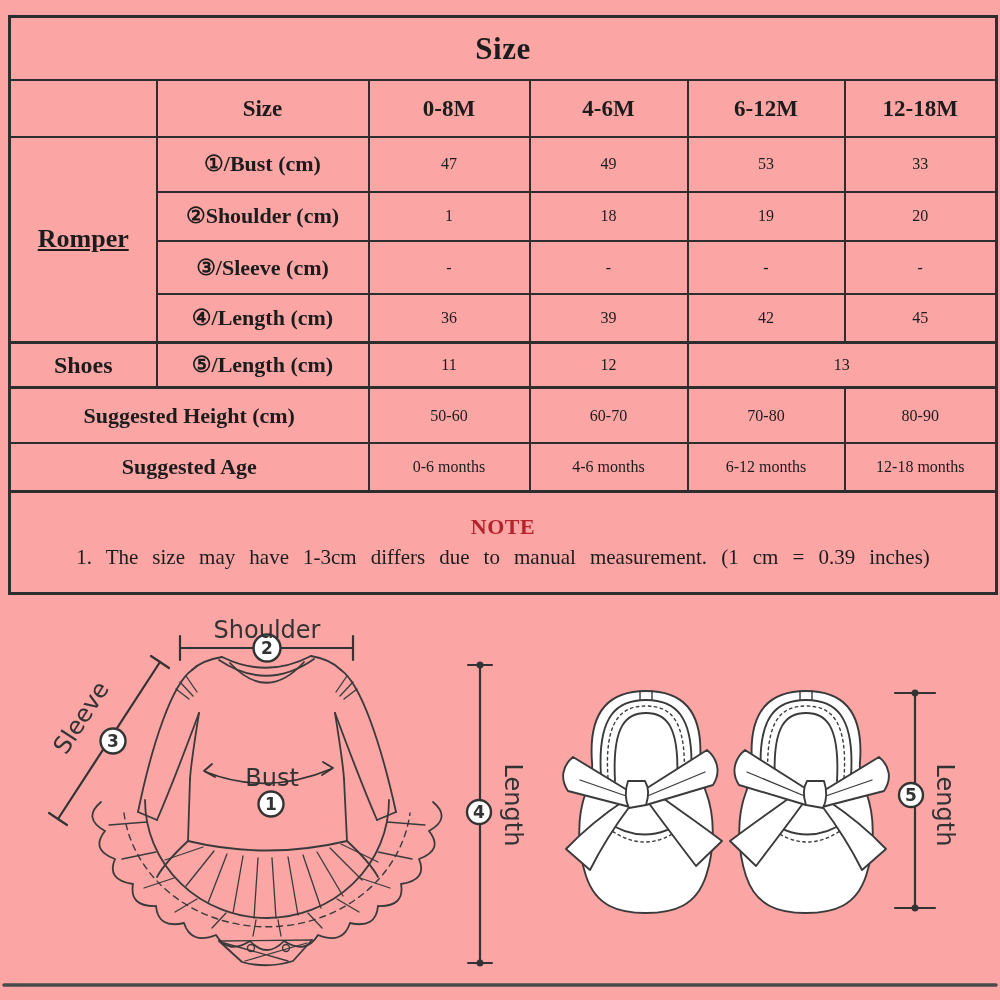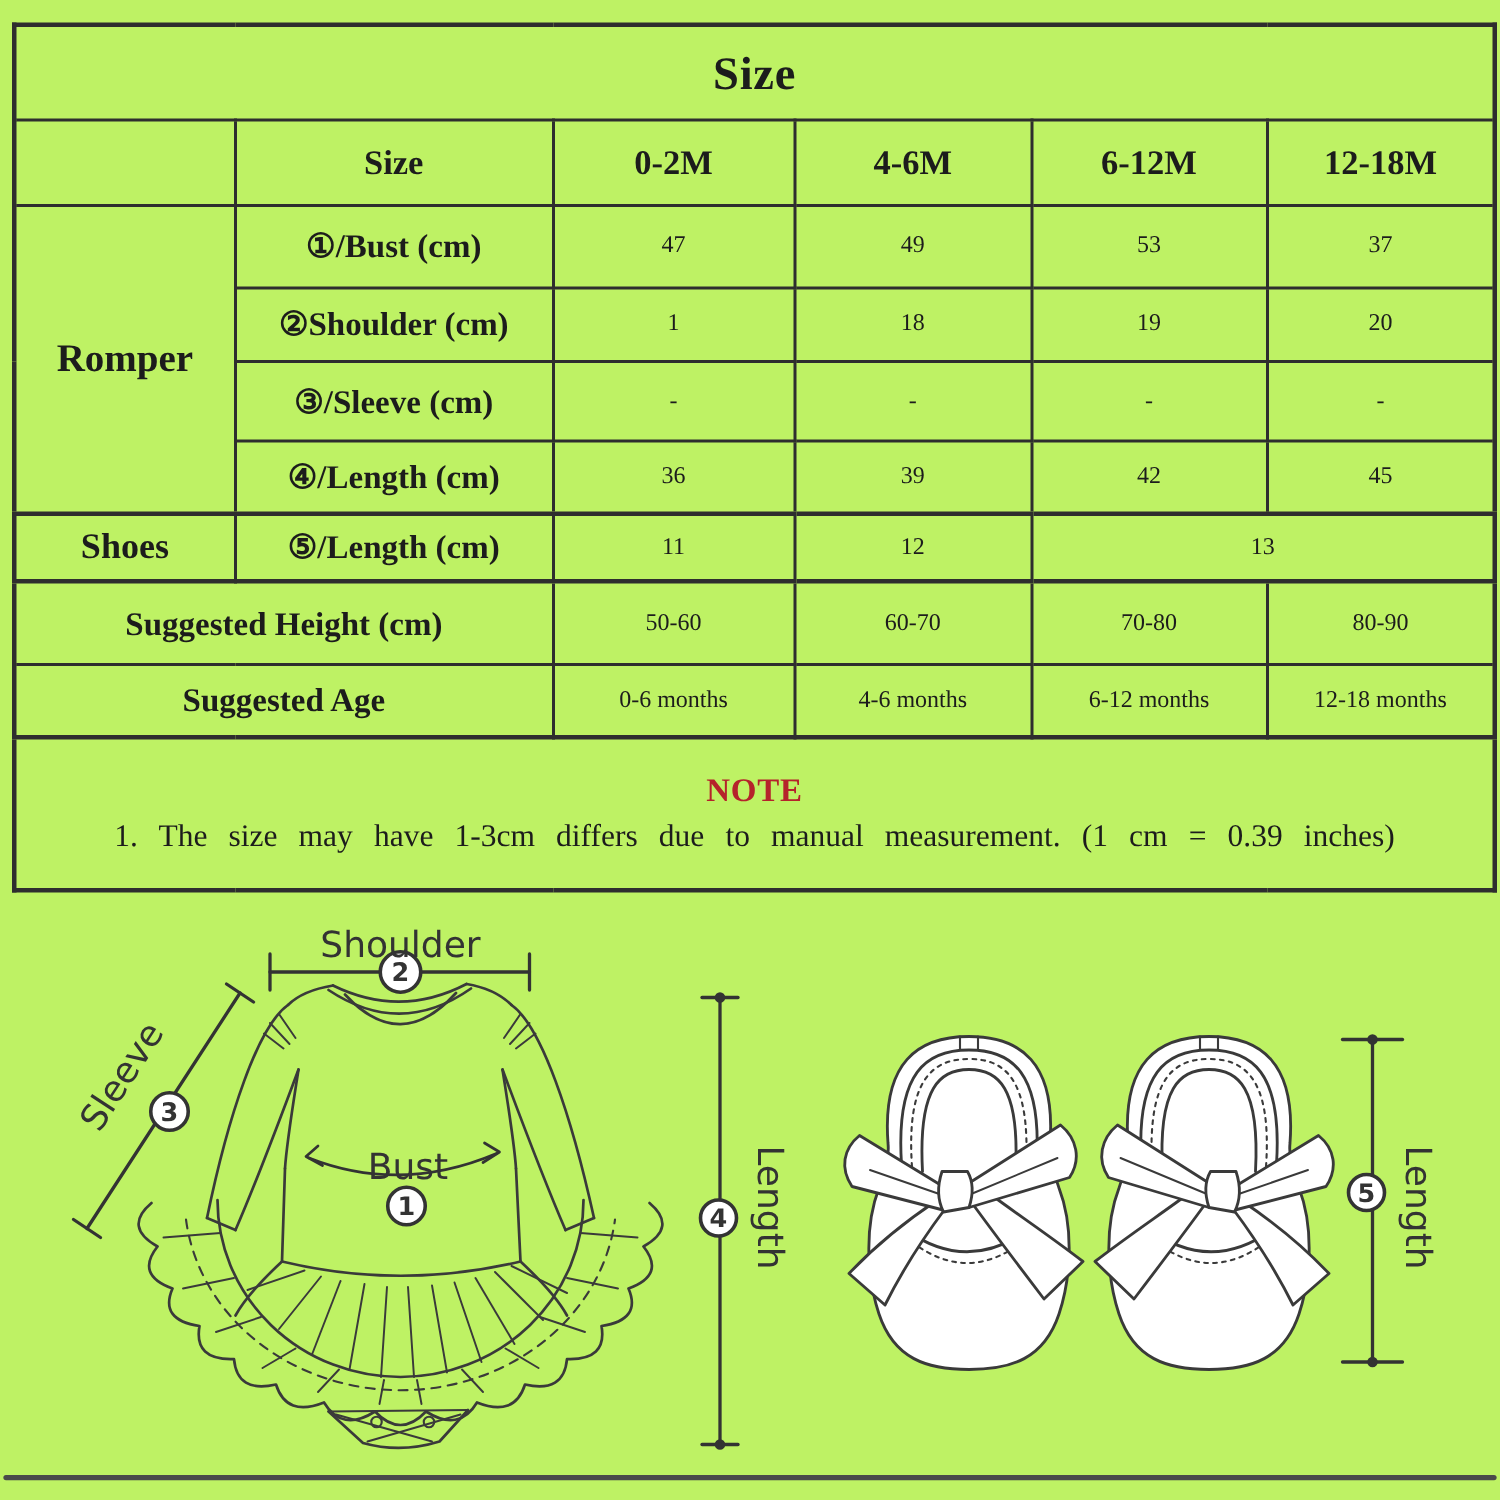--- a/index.html
+++ b/index.html
@@ -1,26 +1,26 @@
 <!DOCTYPE html>
 <html><head>
 <meta charset="utf-8">
 <style>
   html,body{margin:0;padding:0;background:#fff;}
-  .screen{position:relative;width:1000px;height:1000px;background:#bef264;overflow:hidden;
+  .screen{position:relative;width:1000px;height:1000px;background:#fca5a5;overflow:hidden;
           font-family:"Liberation Serif", serif;color:#1c1c1c;}
   table.size-table{position:absolute;left:8px;top:15px;width:987px;height:580px;
           border-collapse:collapse;table-layout:fixed;border:3px solid #2e2e2e;}
   table.size-table td{border:2px solid #2e2e2e;text-align:center;vertical-align:middle;
           padding:0;overflow:hidden;}
   tr.thick-top td{border-top:3px solid #2e2e2e;}
   td.title{font-size:31px;font-weight:bold;letter-spacing:.5px;}
   td.hdr{font-size:23px;font-weight:bold;}
   td.lbl{font-size:22px;font-weight:bold;}
-  td.cat{font-size:26px;font-weight:bold;}
+  td.cat{font-size:26px;font-weight:bold;text-decoration:underline;}
   td.cat-sm{font-size:24px;font-weight:bold;}
   td.val{font-size:16px;font-weight:normal;}
   td.note-cell{vertical-align:top;padding-top:9px;}
   .note-head{font-size:22px;font-weight:bold;color:#b5232b;letter-spacing:.5px;}
   .note-text{font-size:21px;margin-top:5px;word-spacing:.42em;}
   svg text{font-family:"DejaVu Sans", sans-serif;fill:#333;}
   svg .cap{font-size:24px;}
   svg .num{font-size:17px;font-weight:bold;}
 </style>
 </head>
@@ -37,32 +37,32 @@
         <col style="width:157px">
         <col style="width:152px">
     </colgroup>
     <tbody>
         <tr style="height:63px">
       <td colspan="6" class="title">Size</td>
     </tr>
     <tr style="height:56px">
       <td></td>
       <td class="hdr">Size</td>
-      <td class="hdr">0-2M</td>
+      <td class="hdr">0-8M</td>
       <td class="hdr">4-6M</td>
       <td class="hdr">6-12M</td>
       <td class="hdr">12-18M</td>
     </tr>
     <tr style="height:54px">
       <td rowspan="4" class="cat">Romper</td>
       <td class="lbl">①/Bust (cm)</td>
       <td class="val">47</td>
       <td class="val">49</td>
       <td class="val">53</td>
-      <td class="val">37</td>
+      <td class="val">33</td>
     </tr>
     <tr style="height:49px">
       <td class="lbl">②Shoulder (cm)</td>
       <td class="val">1</td>
       <td class="val">18</td>
       <td class="val">19</td>
       <td class="val">20</td>
     </tr>
     <tr style="height:52px">
       <td class="lbl">③/Sleeve (cm)</td>

